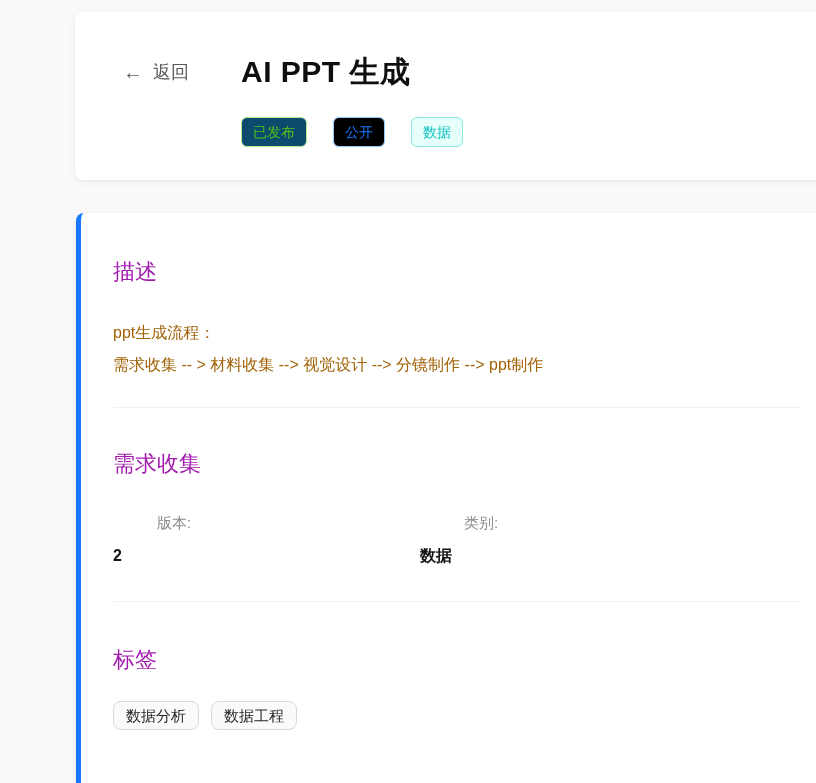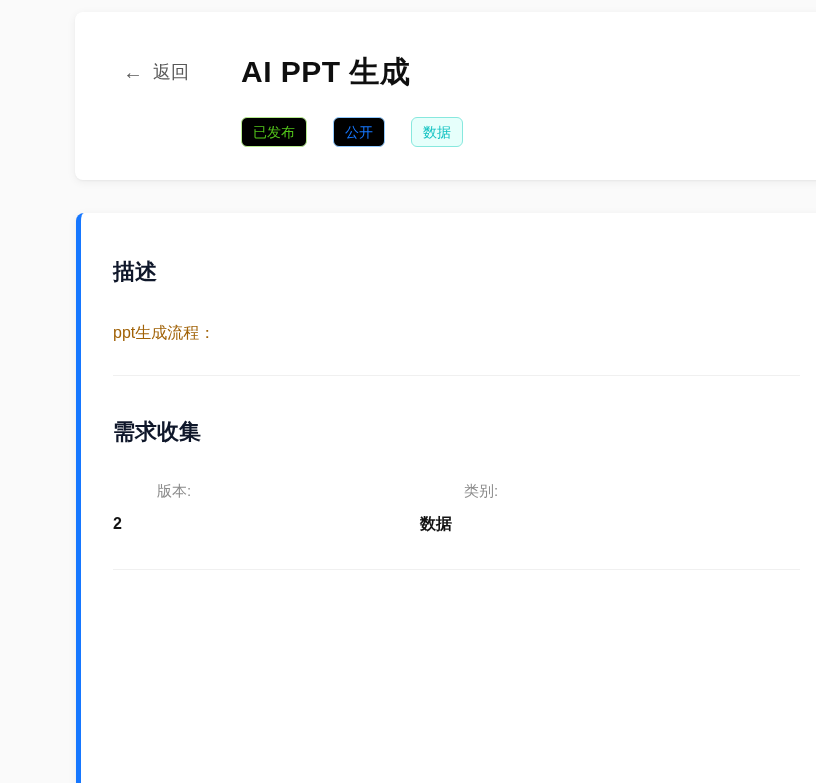--- a/index.html
+++ b/index.html
@@ -33,36 +33,36 @@
     font-size:30px; font-weight:700; color:#0f0f0f;
     line-height:38px; letter-spacing:.5px;
   }
   .badge-row { display:flex; gap:26px; margin-top:26px; }
   .badge {
     font-size:14px; line-height:22px;
     padding:3px 11px; border-radius:6px;
     border:1px solid transparent;
     white-space:nowrap;
   }
-  .badge.green { color:#52c41a; background:#000000; border-color:#b7eb8f; }
+  .badge.green { color:#52c41a; background:#0c4a6e; border-color:#b7eb8f; }
   .badge.blue  { color:#1677ff; background:#000000; border-color:#91caff; }
   .badge.cyan  { color:#13c2c2; background:#e6fffb; border-color:#87e8de; }
 
   
   .main-card {
     margin:33px -24px 0 76px;
     background:#fff;
     border-left:5px solid #1677ff;
     border-radius:8px;
     box-shadow:0 1px 2px rgba(0,0,0,.04), 0 2px 10px rgba(0,0,0,.06);
     padding:45px 40px 90px 32px;
     min-height:620px;
   }
   .section-heading {
-    font-size:22px; font-weight:700; color:#0f172a;
+    font-size:22px; font-weight:400; color:#a21caf;
     line-height:28px;
   }
   .desc-text {
     margin-top:31px;
     font-size:16px; color:#a16207; line-height:32px;
   }
   .divider {
     border:none; border-top:1px solid #f0f0f0;
     margin-top:26px;
   }
@@ -106,20 +106,21 @@
     </div>
   </div>
 </div>
 
 <div class="main-card">
 
   <section>
     <h2 class="section-heading">描述</h2>
     <div class="desc-text">
       <div>ppt生成流程：</div>
+      <div>需求收集 -- &gt; 材料收集 --&gt; 视觉设计 --&gt; 分镜制作 --&gt; ppt制作</div>
     </div>
   </section>
 
   <hr class="divider">
 
   <section>
     <h2 class="section-heading mt-section">需求收集</h2>
     <div class="info-grid">
       <div>
         <div class="info-label">版本:</div>
@@ -127,14 +128,21 @@
       </div>
       <div>
         <div class="info-label">类别:</div>
         <div class="info-value">数据</div>
       </div>
     </div>
   </section>
 
   <hr class="divider after-info">
 
+  <section>
+    <h2 class="section-heading mt-section-lg">标签</h2>
+    <div class="tag-row">
+      <span class="tag-chip">数据分析</span>
+      <span class="tag-chip">数据工程</span>
+    </div>
+  </section>
 
 </div>
 
 </body></html>

